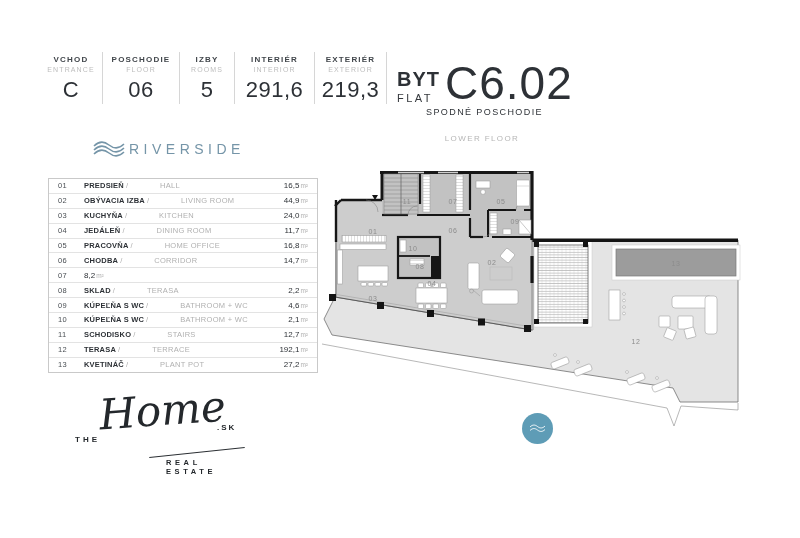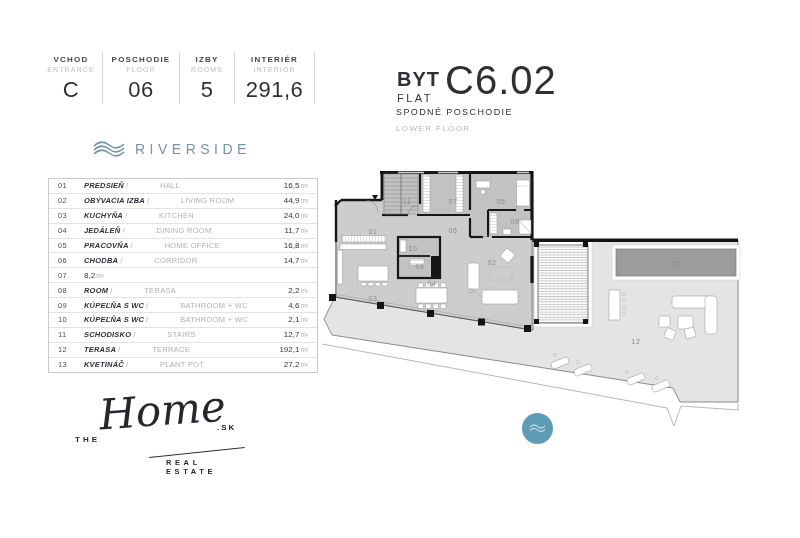--- a/index.html
+++ b/index.html
@@ -16,36 +16,36 @@
   .info-cell:nth-child(5){width:72px}
   .info-label{font-size:8px;letter-spacing:1.2px;color:#41464b;font-weight:bold;}
   .info-sub{font-size:7px;letter-spacing:1.1px;color:#bdbdbd;margin-top:2px;}
   .info-value{font-size:22px;color:#2d3136;margin-top:4px;letter-spacing:.5px;}
 
   
   .flat-block{position:absolute;left:397px;top:62px;display:flex;align-items:flex-start;}
   .flat-type{margin-top:7px;}
   .flat-type-sk{font-size:20px;font-weight:bold;letter-spacing:1px;line-height:1;}
   .flat-type-en{font-size:11px;letter-spacing:2.5px;margin-top:3px;color:#34383c;}
-  .flat-number{font-size:40px;font-weight:300;line-height:.92;margin-left:5px;letter-spacing:1px;color:#2d3136;}
-  .flat-floor{position:absolute;left:396px;top:107px;width:177px;text-align:left;}
+  .flat-number{font-size:46px;font-weight:300;line-height:.92;margin-left:5px;letter-spacing:1px;color:#2d3136;}
+  .flat-floor{position:absolute;left:396px;top:107px;width:177px;text-align:center;}
   .flat-floor-sk{font-size:9px;letter-spacing:1.4px;color:#2d3136;}
-  .flat-floor-en{font-size:8px;letter-spacing:1.4px;color:#b6b6b6;margin-top:7px;padding-right:5px;}
-
-  
-  .brand{position:absolute;left:92px;top:139px;display:flex;align-items:center;gap:9px;}
+  .flat-floor-en{font-size:8px;letter-spacing:1.4px;color:#b6b6b6;margin-top:17px;padding-right:5px;}
+
+  
+  .brand{position:absolute;left:92px;top:139px;display:flex;align-items:center;gap:3px;}
   .brand-name{font-size:14px;letter-spacing:4.5px;color:#7595a8;font-weight:500;}
 
   
   .room-table{position:absolute;left:48px;top:178px;width:270px;border:1px solid #c9c9c9;box-sizing:border-box;background:#fff;}
   .room-row{display:flex;align-items:center;height:13.9px;border-bottom:1px solid #e3e3e3;padding:0 9px;font-size:7.5px;}
   .room-row:last-child{border-bottom:none;}
   .room-num{width:26px;color:#4a4f54;letter-spacing:.4px;}
   .room-names{flex:1;white-space:nowrap;overflow:hidden;}
-  .room-name-sk{font-weight:bold;color:#2d3136;letter-spacing:.2px;font-style:italic;}
+  .room-name-sk{font-weight:bold;color:#2d3136;letter-spacing:.2px;}
   .room-sep{color:#b0b0b0;margin:0 2px;}
   .room-name-en{color:#b0b0b0;letter-spacing:.3px;padding-left:30px;}
   .room-area{color:#2d3136;font-size:8px;}
   .room-unit{color:#b0b0b0;font-size:6.5px;margin-left:1px;}
 
   
   .agency{position:absolute;left:55px;top:392px;width:195px;height:88px;color:#24282c;}
   .agency-the{position:absolute;left:20px;top:31px;font-size:8px;letter-spacing:3px;font-weight:bold;margin-top:12px;}
   .agency-home{position:absolute;left:44px;top:-6px;font-family:"DejaVu Serif",serif;font-style:italic;
                font-size:42px;transform:rotate(-4deg);color:#24282c;}
@@ -80,20 +80,25 @@
     <div class="info-cell">
       <div class="info-label">IZBY</div>
       <div class="info-sub">ROOMS</div>
       <div class="info-value">5</div>
     </div>
     <div class="info-cell">
       <div class="info-label">INTERIÉR</div>
       <div class="info-sub">INTERIOR</div>
       <div class="info-value">291,6</div>
     </div>
+    <div class="info-cell">
+      <div class="info-label">EXTERIÉR</div>
+      <div class="info-sub">EXTERIOR</div>
+      <div class="info-value">219,3</div>
+    </div>
   </div>
 
   <div class="flat-block">
     <div class="flat-type">
       <div class="flat-type-sk">BYT</div>
       <div class="flat-type-en">FLAT</div>
     </div>
     <div class="flat-number">C6.02</div>
   </div>
   <div class="flat-floor">
@@ -147,21 +152,21 @@
         <span class="room-area">14,7</span>
         <span class="room-unit">m²</span>
       </div>
     <div class="room-row">
         <span class="room-num">07</span>
         <span class="room-area">8,2</span>
         <span class="room-unit">m²</span>
       </div>
     <div class="room-row">
         <span class="room-num">08</span>
-        <span class="room-names"><span class="room-name-sk">ROOM</span><span class="room-sep">/</span><span class="room-name-en">TERASA</span></span>
+        <span class="room-names"><span class="room-name-sk">SKLAD</span><span class="room-sep">/</span><span class="room-name-en">TERASA</span></span>
         <span class="room-area">2,2</span>
         <span class="room-unit">m²</span>
       </div>
     <div class="room-row">
         <span class="room-num">09</span>
         <span class="room-names"><span class="room-name-sk">KÚPEĽŇA S WC</span><span class="room-sep">/</span><span class="room-name-en">BATHROOM + WC</span></span>
         <span class="room-area">4,6</span>
         <span class="room-unit">m²</span>
       </div>
     <div class="room-row">

